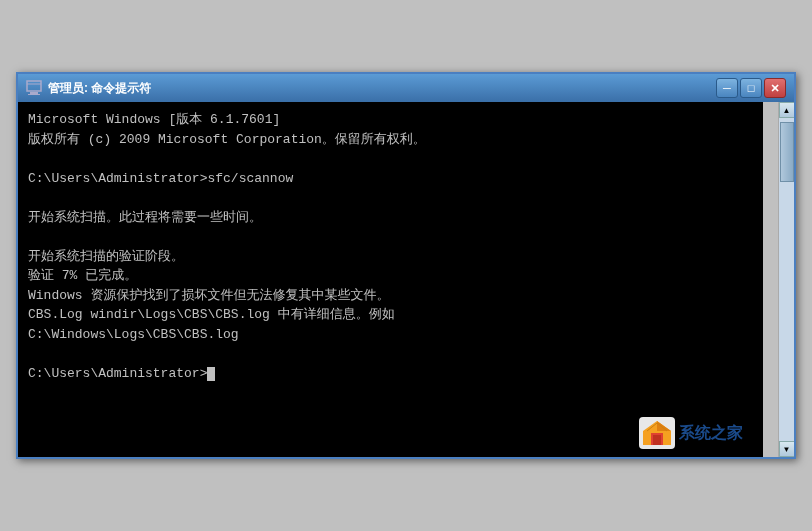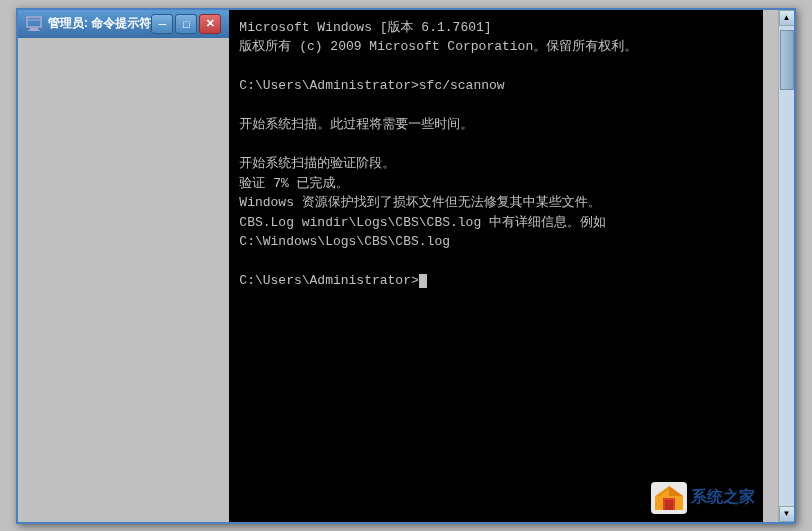--- a/index.html
+++ b/index.html
@@ -14,24 +14,24 @@
       background: #c0c0c0;
       font-family: Arial, sans-serif;
       overflow: hidden;
       display: flex;
       align-items: center;
       justify-content: center;
     }
 
     .window {
       width: 780px;
-      height: 516px;
+      height: 387px;
       border: 2px solid #4a7fc1;
       display: flex;
-      flex-direction: row;
+      flex-direction: column;
       position: relative;
       box-shadow: 2px 2px 8px rgba(0,0,0,0.5);
     }
 
     .title-bar {
       background: linear-gradient(to bottom, #5b9bd5, #3a6fa8);
       height: 28px;
       display: flex;
       align-items: center;
       padding: 0 8px;
@@ -142,21 +142,21 @@
       background: linear-gradient(to right, #b0c8dc, #8aaac4);
       border: 1px solid #7090a8;
       position: absolute;
       top: 4px;
       left: 1px;
     }
 
     .watermark {
       position: absolute;
       bottom: 8px;
-      right: 8px;
+      right: 20px;
       display: flex;
       align-items: center;
       gap: 4px;
     }
 
     .watermark-logo {
       width: 36px;
       height: 32px;
     }
 

